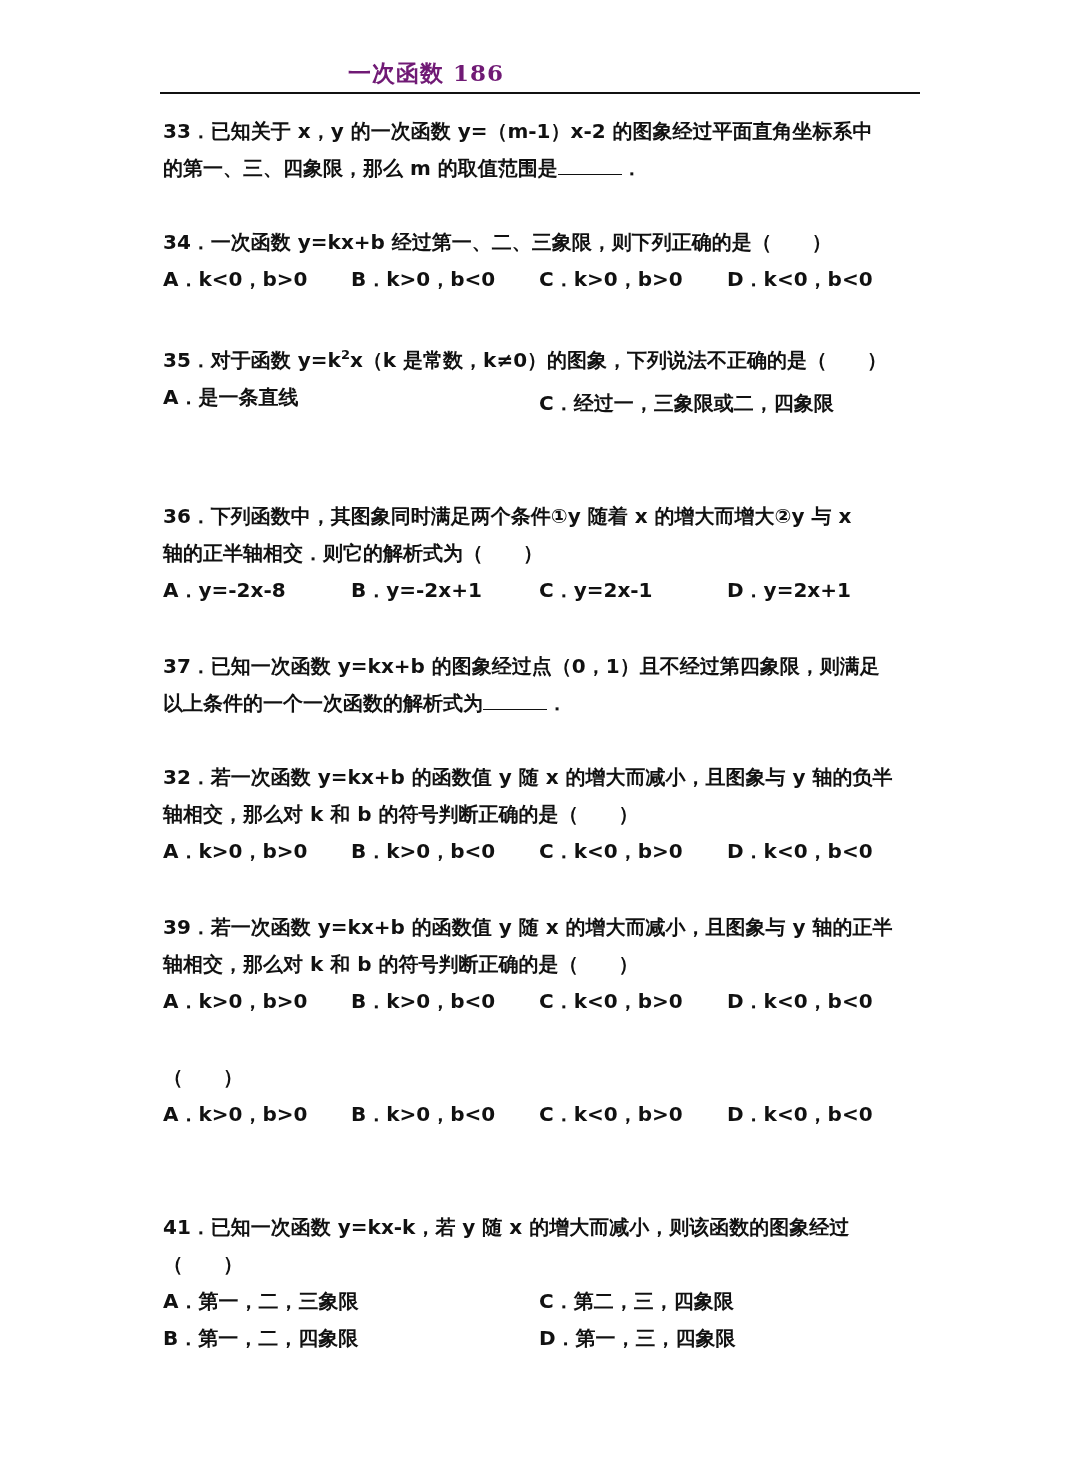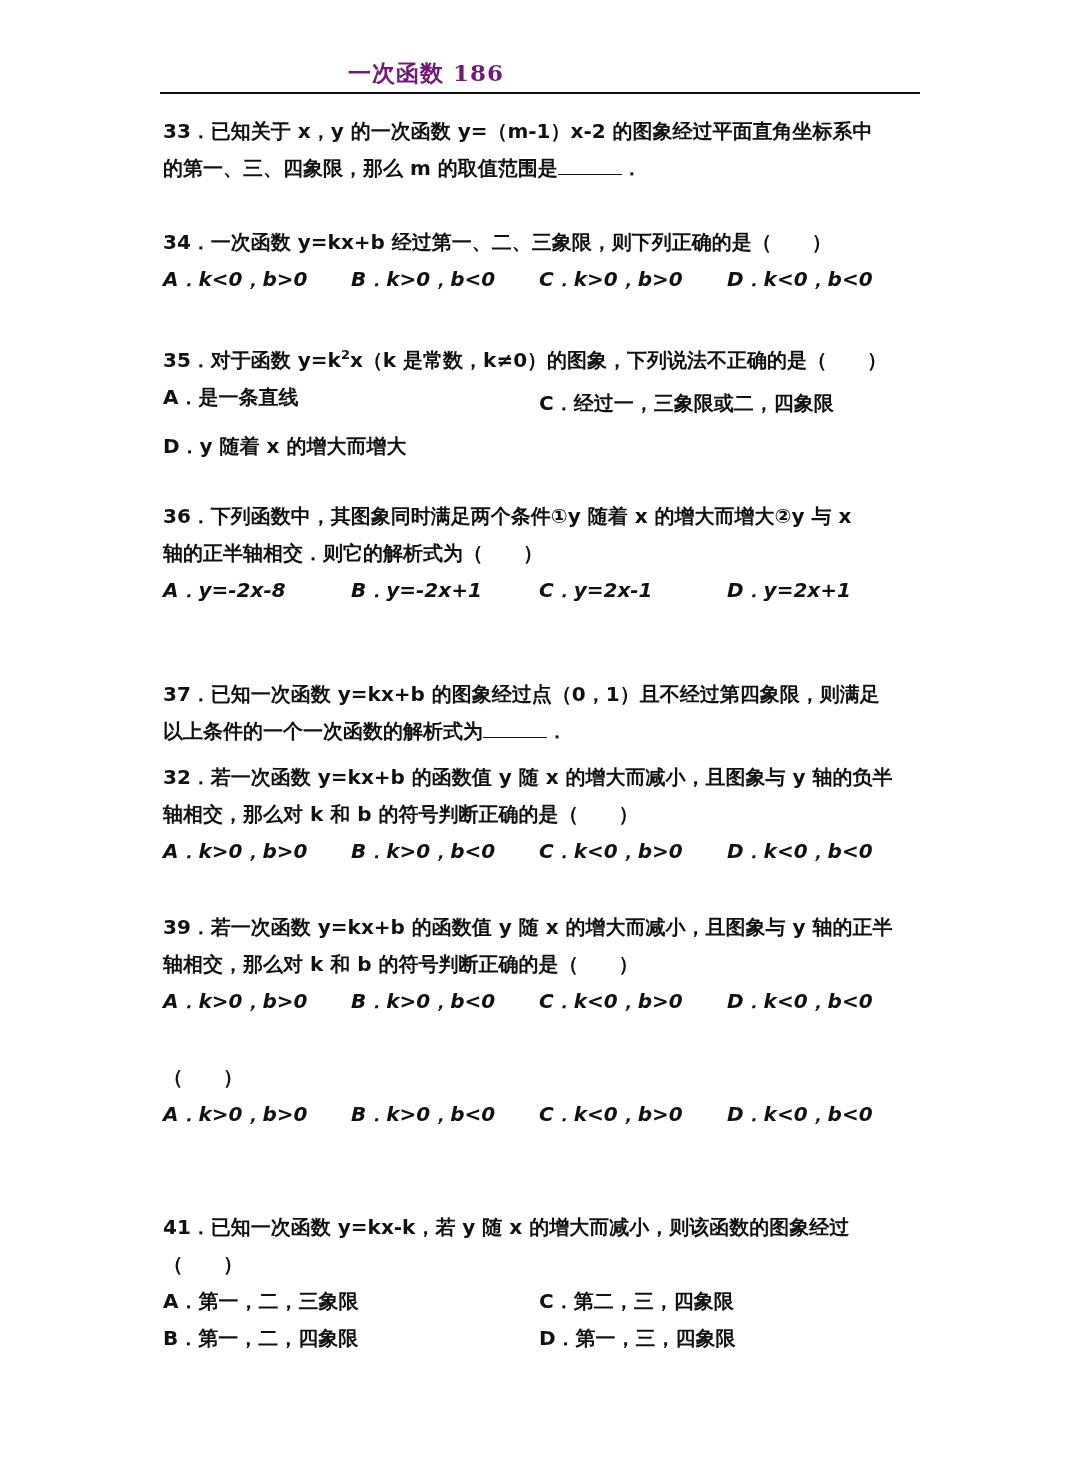--- a/index.html
+++ b/index.html
@@ -3,21 +3,21 @@
 <meta charset="utf-8">
 <style>
   html, body { margin:0; padding:0; background:#ffffff; }
   body { width:1080px; height:1480px; position:relative; overflow:hidden;
          font-family:"DejaVu Sans","Liberation Sans",sans-serif; color:#111; }
   .header-title { position:absolute; left:348px; top:58px; font-family:"DejaVu Serif","Liberation Serif",serif;
          font-weight:bold; font-size:23px; color:#701a75; letter-spacing:1px; }
   .header-rule { position:absolute; left:160px; top:92px; width:760px; height:2px; background:#111; }
   .q { position:absolute; left:163px; width:760px; font-size:20px; font-weight:bold; line-height:37px; }
   .opts { display:flex; }
-  .opts4 .opt { width:188px; white-space:nowrap;font-style:italic; }
+  .opts4 .opt { width:188px; white-space:nowrap; }
   .opts2 { display:flex; flex-wrap:wrap; }
   .opts2 .opt { width:376px; white-space:nowrap; }
   .blank { display:inline-block; min-width:64px; border-bottom:1px solid #111; height:22px; vertical-align:baseline; }
   .frac { display:inline-flex; flex-direction:column; align-items:center; vertical-align:middle;
           font-family:"DejaVu Serif",serif; font-weight:normal; font-size:16px; line-height:17px; margin:0 2px; }
   .frac .num { border-bottom:1px solid #555; padding:0 2px; }
   sup { font-size:13px; }
 </style>
 </head>
 <body>
@@ -42,36 +42,35 @@
   </div>
 </div>
 
 <div class="q" style="top:336px">
   <div>
     <span>35．对于函数 y=k</span><sup>2</sup><span>x（k 是常数，k≠0）的图象，下列说法不正确的是（　　）</span>
   </div>
   <div class="opts2">
     <span class="opt">A．是一条直线</span>
     <span class="opt" style="margin-top:6px">C．经过一，三象限或二，四象限</span>
-    <span class="opt" style="margin-top:6px">D．y 随着 x 的增大而增大</span>
   </div>
 </div>
 
 <div class="q" style="top:498px">
   <div>36．下列函数中，其图象同时满足两个条件①y 随着 x 的增大而增大②y 与 x</div>
   <div>轴的正半轴相交．则它的解析式为（　　）</div>
   <div class="opts opts4">
     <span class="opt">A．y=-2x-8</span>
     <span class="opt">B．y=-2x+1</span>
     <span class="opt">C．y=2x-1</span>
     <span class="opt">D．y=2x+1</span>
   </div>
 </div>
 
-<div class="q" style="top:676px">
+<div class="q" style="top:648px">
   <div>37．已知一次函数 y=kx+b 的图象经过点（0，1）且不经过第四象限，则满足</div>
   <div>
     <span>以上条件的一个一次函数的解析式为</span><span class="blank"></span><span>．</span>
   </div>
 </div>
 
 <div class="q" style="top:759px">
   <div>32．若一次函数 y=kx+b 的函数值 y 随 x 的增大而减小，且图象与 y 轴的负半</div>
   <div>轴相交，那么对 k 和 b 的符号判断正确的是（　　）</div>
   <div class="opts opts4">

